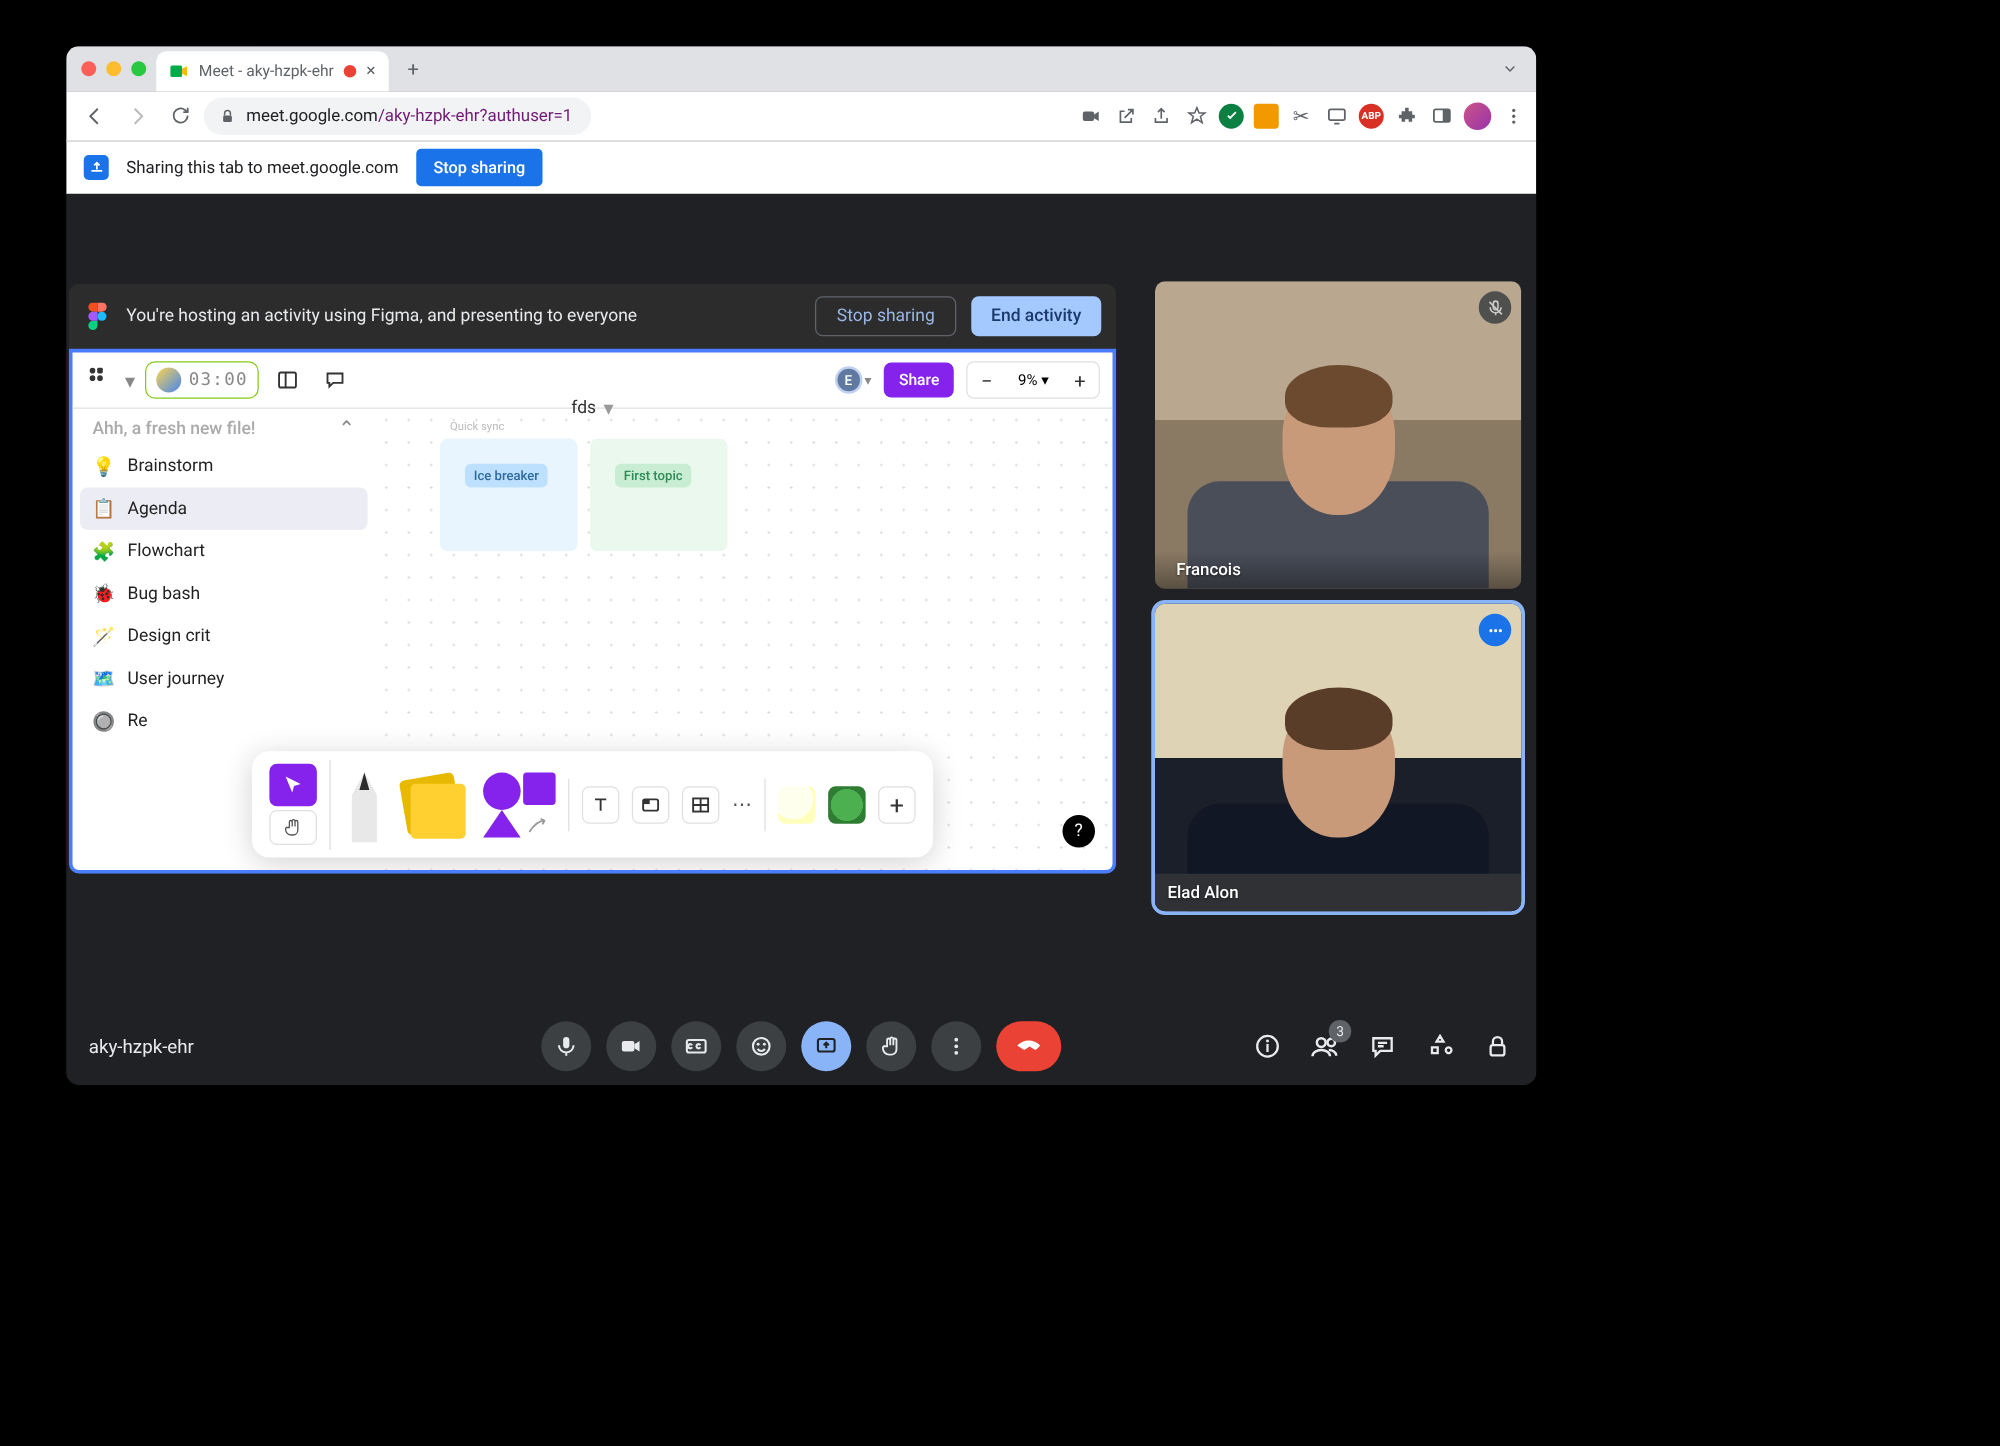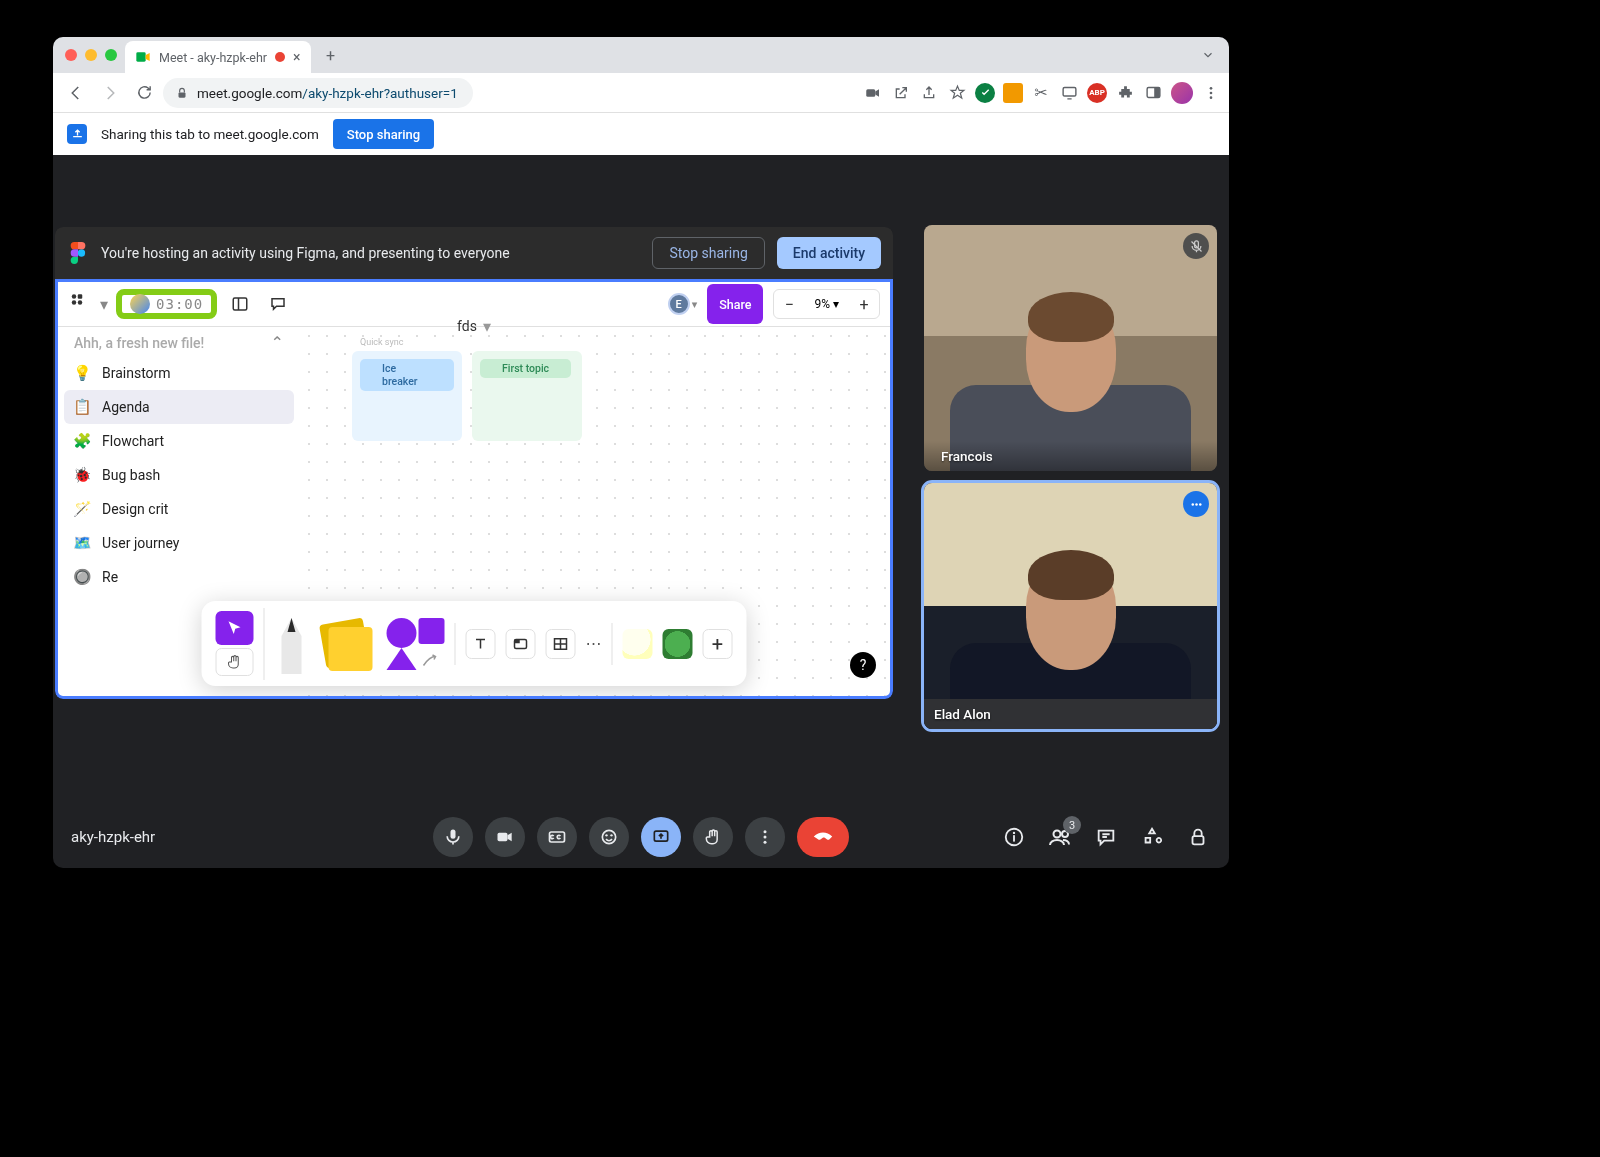--- a/index.html
+++ b/index.html
@@ -37,21 +37,21 @@
   .newtab{width:28px;height:28px;display:flex;align-items:center;justify-content:center;color:#5f6368;margin-left:6px;}
   .chrome-chevron{margin-left:auto;color:#5f6368;padding:0 6px;}
 
   
   .url-toolbar{height:40px;background:var(--chrome-toolbar);display:flex;align-items:center;padding:0 8px;gap:4px;border-bottom:1px solid #e0e0e0;}
   .nav-btn{width:30px;height:30px;display:flex;align-items:center;justify-content:center;color:#5f6368;border-radius:50%;}
   .nav-btn.off{opacity:.45;}
   .omnibox{flex:1;max-width:310px;height:30px;background:#f1f3f4;border-radius:15px;display:flex;align-items:center;padding:0 12px;gap:8px;}
   .lock{width:14px;height:14px;color:#5f6368;}
   .url-text{font-size:13.5px;color:#202124;}
-  .url-text .dim{color:#0c4a6e;}
+  .url-text .dim{color:#701a75;}
   .ext-row{margin-left:auto;display:flex;align-items:center;gap:8px;}
   .ext-icon{width:20px;height:20px;color:#5f6368;display:flex;align-items:center;justify-content:center;}
   .ext-icon.c-green{background:#0b8043;border-radius:50%;color:#fff;}
   .ext-icon.c-red{background:#d93025;border-radius:50%;color:#fff;font-size:8px;font-weight:700;}
   .ext-icon.c-orange{background:#f29900;border-radius:3px;}
   .ext-avatar{width:22px;height:22px;border-radius:50%;background:linear-gradient(135deg,#c58,#93a);}
 
   
   .infobar{height:42px;background:#fff;display:flex;align-items:center;gap:14px;padding:0 14px;}
   .infobar-icon{width:20px;height:20px;background:var(--blue);border-radius:4px;display:flex;align-items:center;justify-content:center;}
@@ -68,48 +68,48 @@
   .fig-banner .spacer{flex:1;}
   .banner-btn{height:32px;border:none;border-radius:6px;padding:0 16px;font-size:14px;}
   .bb1{background:transparent;color:#9ab6e6;border:1px solid #5f6368;}
   .bb2{background:var(--banner-btn2);color:#1b3a6b;font-weight:500;}
 
   .figjam{background:#fff;height:420px;border:3px solid #4a7dff;border-top:3px solid #4a7dff;position:relative;border-radius:0 0 8px 8px;overflow:hidden;}
 
   .fj-topbar{height:45px;border-bottom:1px solid #e0e0e0;display:flex;align-items:center;padding:0 10px;gap:8px;}
   .fj-logo{width:24px;height:24px;color:#333;}
   .fj-menu-caret{color:#888;}
-  .timer-pill{display:flex;align-items:center;gap:6px;border:6px solid #84cc16;border-radius:8px;height:30px;padding:0 8px;}
+  .timer-pill{display:flex;align-items:center;gap:6px;border:1px solid #84cc16;border-radius:8px;height:30px;padding:0 8px;}
   .timer-emoji{width:20px;height:20px;border-radius:50%;background:linear-gradient(135deg,#ffd54f,#4285f4);}
   .timer-time{font-family:monospace;color:#888;font-size:14px;letter-spacing:1px;}
   .fj-segicon{width:30px;height:30px;display:flex;align-items:center;justify-content:center;color:#333;}
   .fj-center{position:absolute;left:50%;transform:translateX(-50%);display:flex;align-items:center;gap:6px;margin-top:44px;}
   .docname{font-size:14px;color:#333;}
   .fj-right{margin-left:auto;display:flex;align-items:center;gap:10px;}
   .user-chip{width:22px;height:22px;border-radius:50%;background:#5f7a9e;color:#fff;display:flex;align-items:center;justify-content:center;font-size:11px;font-weight:500;border:2px solid #c0d0f0;}
-  .share-btn{background:#8522ec;color:#fff;border:none;border-radius:6px;height:40px;padding:0 12px;font-size:12.5px;font-weight:500;}
+  .share-btn{background:#8522ec;color:#fff;border:none;border-radius:6px;height:28px;padding:0 12px;font-size:12.5px;font-weight:500;}
   .zoom-group{display:flex;align-items:center;gap:6px;border:1px solid #e0e0e0;border-radius:6px;height:30px;}
   .zoom-btn{width:30px;height:30px;display:flex;align-items:center;justify-content:center;color:#333;}
   .zoom-pct{font-size:12px;padding:0 4px;display:flex;align-items:center;gap:3px;}
 
   
   .fj-body{display:flex;height:calc(100% - 45px);position:relative;}
   .fj-side{width:242px;padding:0 6px;}
   .fj-header{padding:6px 10px 4px;display:flex;align-items:center;}
   .fj-header .hdr-title{color:#aaa;font-size:14px;font-weight:500;}
   .fj-header .collapse{margin-left:auto;color:#888;}
   .fj-sub{color:#aaa;font-size:13px;padding:0 10px 10px;line-height:1.4;}
   .fj-item{display:flex;align-items:center;gap:10px;padding:8px 10px;font-size:14px;color:#222;border-radius:6px;}
   .fj-item.active{background:#ececf4;}
   .tpl-ico{width:18px;height:18px;display:flex;align-items:center;justify-content:center;font-size:15px;}
 
   .canvas{flex:1;background-image:radial-gradient(circle,#ddd 1px,transparent 1px);background-size:18px 18px;position:relative;}
   .canvas-title{position:absolute;left:60px;top:10px;font-size:9px;color:#bbb;}
   .card{position:absolute;width:110px;height:90px;border-radius:6px;top:24px;}
-  .card .tag{display:inline-block;margin:8px;padding:3px 22px;border-radius:5px;font-size:10.5px;font-weight:500;}
+  .card .tag{display:inline-block;margin:20px;padding:3px 7px;border-radius:5px;font-size:10.5px;font-weight:500;}
   .c1{left:52px;background:#e8f4fe;} .c1 .tag{background:#bde0ff;color:#2d6aa0;}
   .c2{left:172px;background:#eaf8ee;} .c2 .tag{background:#c8edd3;color:#2e8b57;}
   .c3{left:292px;background:#fdf6e3;} .c3 .tag{background:transparent;color:#b8923a;}
 
   
   .fj-toolbar{position:absolute;left:50%;bottom:10px;transform:translateX(-50%);background:#fff;border-radius:14px;box-shadow:0 4px 24px rgba(0,0,0,.18);display:flex;align-items:center;padding:4px;}
   .tool-cell{display:flex;align-items:center;justify-content:center;padding:6px 10px;gap:10px;}
   .tool-cell+.tool-cell{border-left:1px solid #e0e0e0;}
   .arrow-stack{display:flex;flex-direction:column;gap:3px;}
   .arrow-top{width:38px;height:34px;background:#8522ec;border-radius:6px;display:flex;align-items:center;justify-content:center;}

